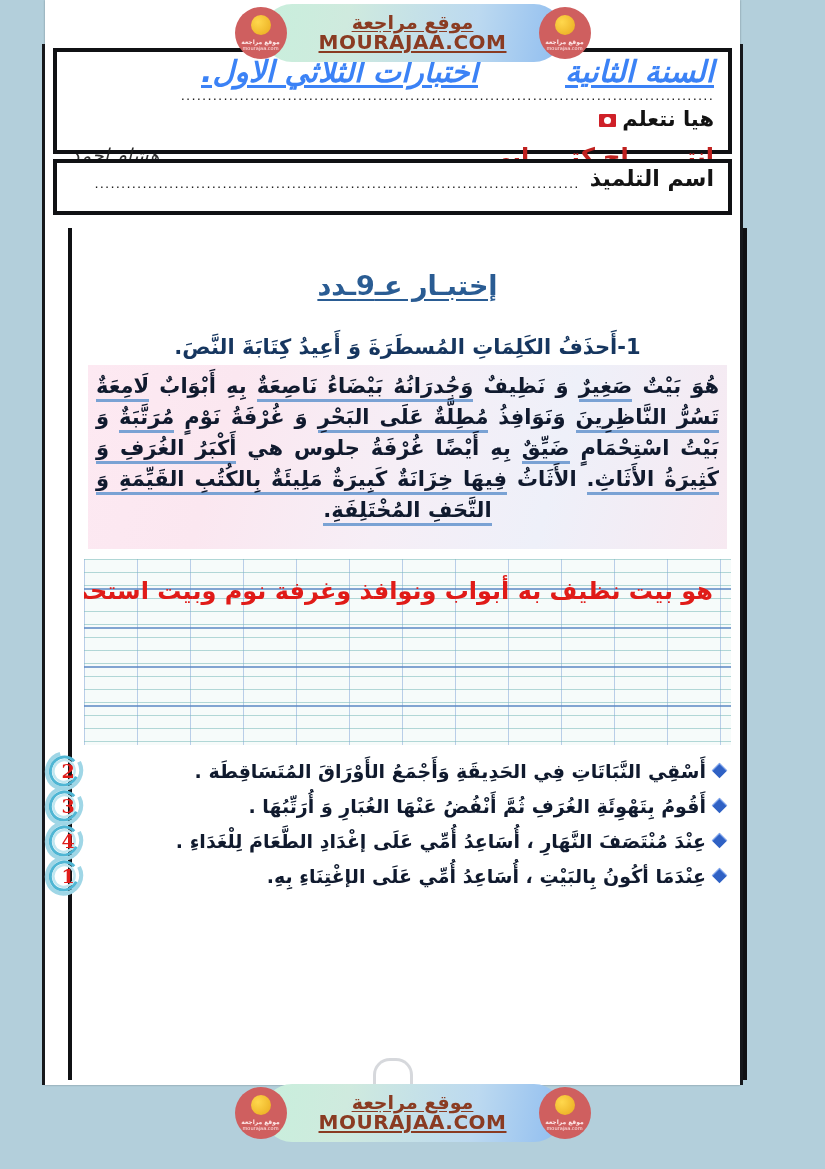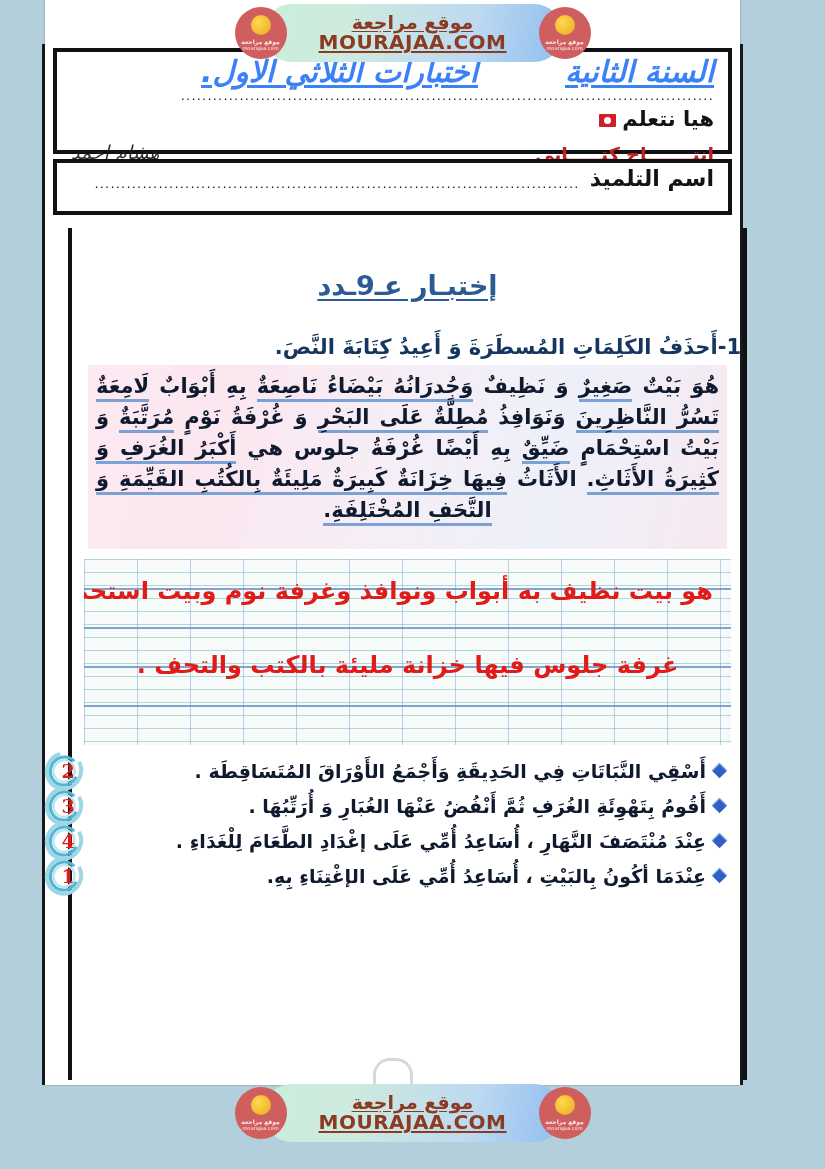--- a/index.html
+++ b/index.html
@@ -65,21 +65,21 @@
   .hayya{font-size:21px;font-weight:700;color:#121212;white-space:nowrap;}
   .flagsq{
     display:inline-block;width:17px;height:13px;background:#cf2028;
     position:relative;margin-right:6px;vertical-align:middle;border-radius:1px;
   }
   .flagsq::after{
     content:"";position:absolute;left:5px;top:3px;width:7px;height:7px;
     border-radius:50%;background:#fff;
   }
   .prod{
-    font-size:19px;font-weight:700;color:#c0211f;white-space:nowrap;
+    font-size:24px;font-weight:700;color:#c0211f;white-space:nowrap;
     margin-top:12px;letter-spacing:-.5px;
   }
   .hand-name{
     font-size:19px;color:#1d1d1d;white-space:nowrap;
     font-family:"DejaVu Serif","Liberation Serif",serif;
     font-style:italic;opacity:.92;margin-top:8px;
   }
   .row-prod{display:flex;justify-content:space-between;align-items:center;direction:rtl;}
 
   .pupil{
@@ -98,21 +98,21 @@
 
   .title{
     text-align:center;margin-top:42px;
     font-size:27px;font-weight:700;color:#2a5c93;
     text-decoration:underline;text-underline-offset:4px;
     letter-spacing:1px;
     text-shadow:0 1px 0 rgba(255,255,255,.6);
   }
 
   .q1{
-    margin-top:34px;direction:rtl;
+    margin-top:34px;text-align:center;direction:rtl;
     font-size:21px;font-weight:700;color:#16365f;
     letter-spacing:-.2px;padding:0 2px;
   }
 
   
   .passage{
     margin:6px 16px 0 16px;
     direction:rtl;text-align:justify;text-align-last:center;
     font-size:21px;font-weight:700;color:#101a2e;
     line-height:31px;
@@ -287,21 +287,20 @@
     </div>
 
     <div class="passage" id="passage"><span>هُوَ بَيْتٌ </span><u>صَغِيرٌ</u><span> وَ نَظِيفٌ </span><u>وَجُدرَانُهُ بَيْضَاءُ نَاصِعَةٌ</u><span> بِهِ أَبْوَابٌ </span><u>لَامِعَةٌ تَسُرُّ النَّاظِرِينَ</u><span> وَنَوَافِذُ </span><u>مُطِلَّةٌ عَلَى البَحْرِ</u><span> وَ غُرْفَةُ نَوْمٍ </span><u>مُرَتَّبَةٌ</u><span> وَ بَيْتُ اسْتِحْمَامٍ </span><u>ضَيِّقٌ</u><span> بِهِ أَيْضًا غُرْفَةُ جلوس هي </span><u>أَكْبَرُ الغُرَفِ وَ كَثِيرَةُ الأَثَاثِ.</u><span> الأَثَاثُ </span><u>فِيهَا خِزَانَةٌ كَبِيرَةٌ مَلِيئَةٌ بِالكُتُبِ القَيِّمَةِ وَ التَّحَفِ المُخْتَلِفَةِ.</u></div>
 
     <div class="ruled">
       <div class="thick" style="top:29px"></div>
       <div class="thick" style="top:68px"></div>
       <div class="thick" style="top:107px"></div>
       <div class="thick" style="top:146px"></div>
       <div class="ans ans1">هو بيت نظيف به أبواب ونوافذ وغرفة نوم وبيت استحمام و أيضا</div>
-      <div class="ans ans2">غرفة جلوس فيها خزانة مليئة بالكتب والتحف .</div>
     </div>
 
 
     <ul class="tasks" id="tasks">
         <li class="task">
           <div class="circle"><svg viewBox="0 0 48 40" width="48" height="40">
               <ellipse cx="20" cy="20" rx="17" ry="17.85" fill="none" stroke="#9fd6e6" stroke-width="4" stroke-dasharray="70 22" transform="rotate(25 20 20)"></ellipse>
               <ellipse cx="20" cy="20" rx="13.5" ry="14.175" fill="none" stroke="#4fb6d4" stroke-width="3" stroke-dasharray="70 22" transform="rotate(25 20 20)"></ellipse>
               <ellipse cx="20" cy="20" rx="10.5" ry="11.025" fill="none" stroke="#bfe6f0" stroke-width="2.5" stroke-dasharray="70 22" transform="rotate(25 20 20)"></ellipse>
             </svg><div class="num">2</div></div>

